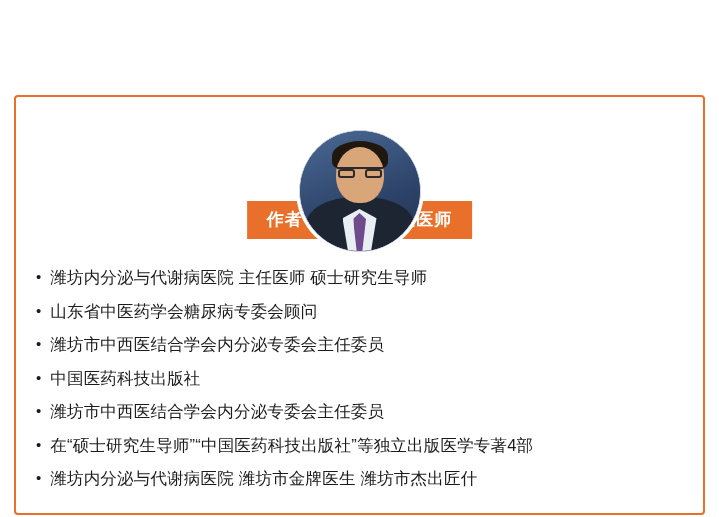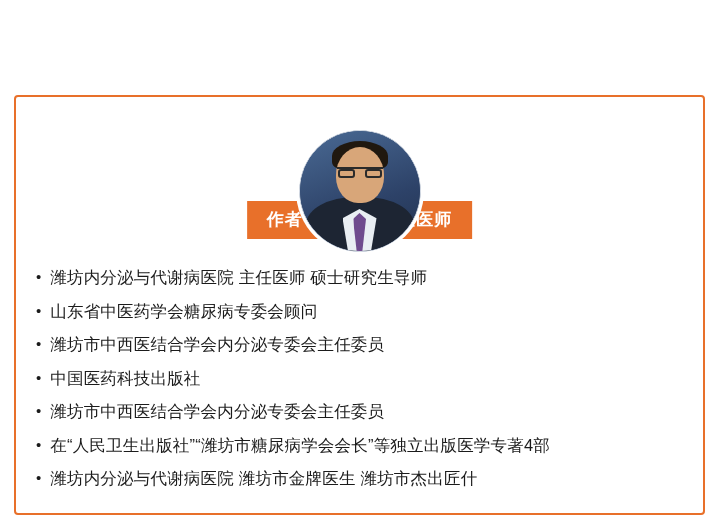--- a/index.html
+++ b/index.html
@@ -206,21 +206,21 @@
       <span class="txt">中国医药科技出版社</span>
     </div>
 
     <div class="bullet">
       <span class="dot">•</span>
       <span class="txt">潍坊市中西医结合学会内分泌专委会主任委员</span>
     </div>
 
     <div class="bullet">
       <span class="dot">•</span>
-      <span class="txt">在“人民卫生出版社”“潍坊市糖尿病学会会长”等独立出版医学专著4部</span>
+      <span class="txt">在“硕士研究生导师”“中国医药科技出版社”等独立出版医学专著4部</span>
     </div>
 
     <div class="bullet">
       <span class="dot">•</span>
       <span class="txt">潍坊内分泌与代谢病医院 潍坊市金牌医生 潍坊市杰出匠什</span>
     </div>
 
   </div>
 </div>
 

